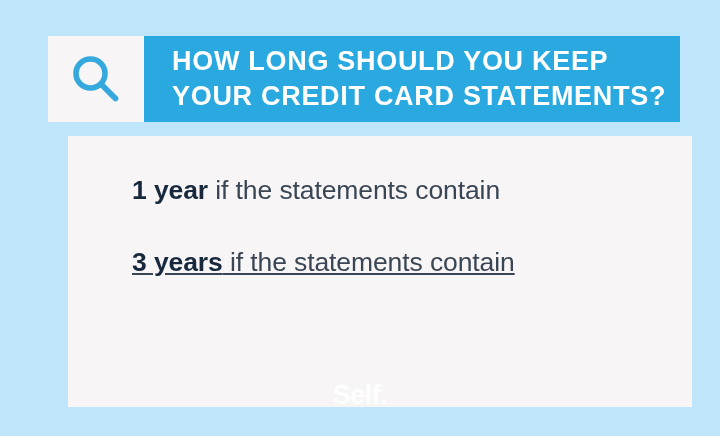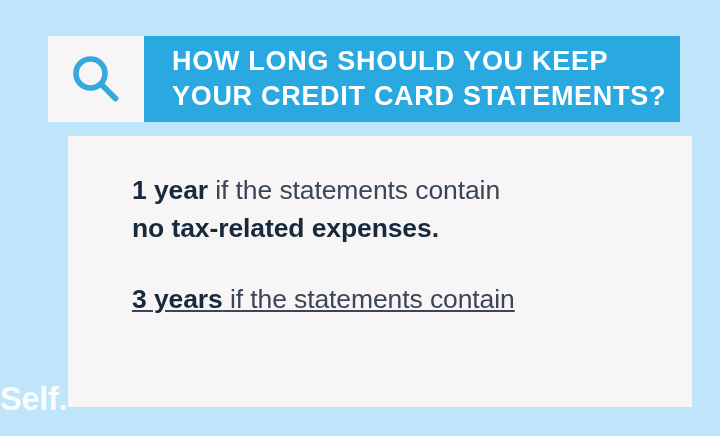--- a/index.html
+++ b/index.html
@@ -101,23 +101,23 @@
     font-weight: bold;
     color: #18293d;
   }
 
   
   .brand-logo {
     position: absolute;
     left: 0;
     right: 0;
     top: 380px;
-    text-align: left;
+    text-align: center;
     color: #ffffff;
-    font-size: 33px;
+    font-size: 27px;
     font-weight: bold;
     letter-spacing: -0.5px;
     opacity: 0.92;
   }
   .brand-logo .brand-dot {
     color: #ffffff;
   }
 </style>
 </head>
 <body>
@@ -137,21 +137,20 @@
       <div class="header-line">HOW LONG SHOULD YOU KEEP</div>
       <div class="header-line">YOUR CREDIT CARD STATEMENTS?</div>
     </div>
 
   </div>
 
   <div class="content-card">
 
     <p class="statement">
       <span class="strong">1 year</span><span> if the statements contain</span><br>
-      <span class="strong">no tax-related expenses.</span>
     </p>
 
     <p class="statement">
       <span class="strong">3 years</span><span> if the statements contain</span><br>
     </p>
 
   </div>
 
   <div class="brand-logo"><span>Self</span><span class="brand-dot">.</span></div>
 

